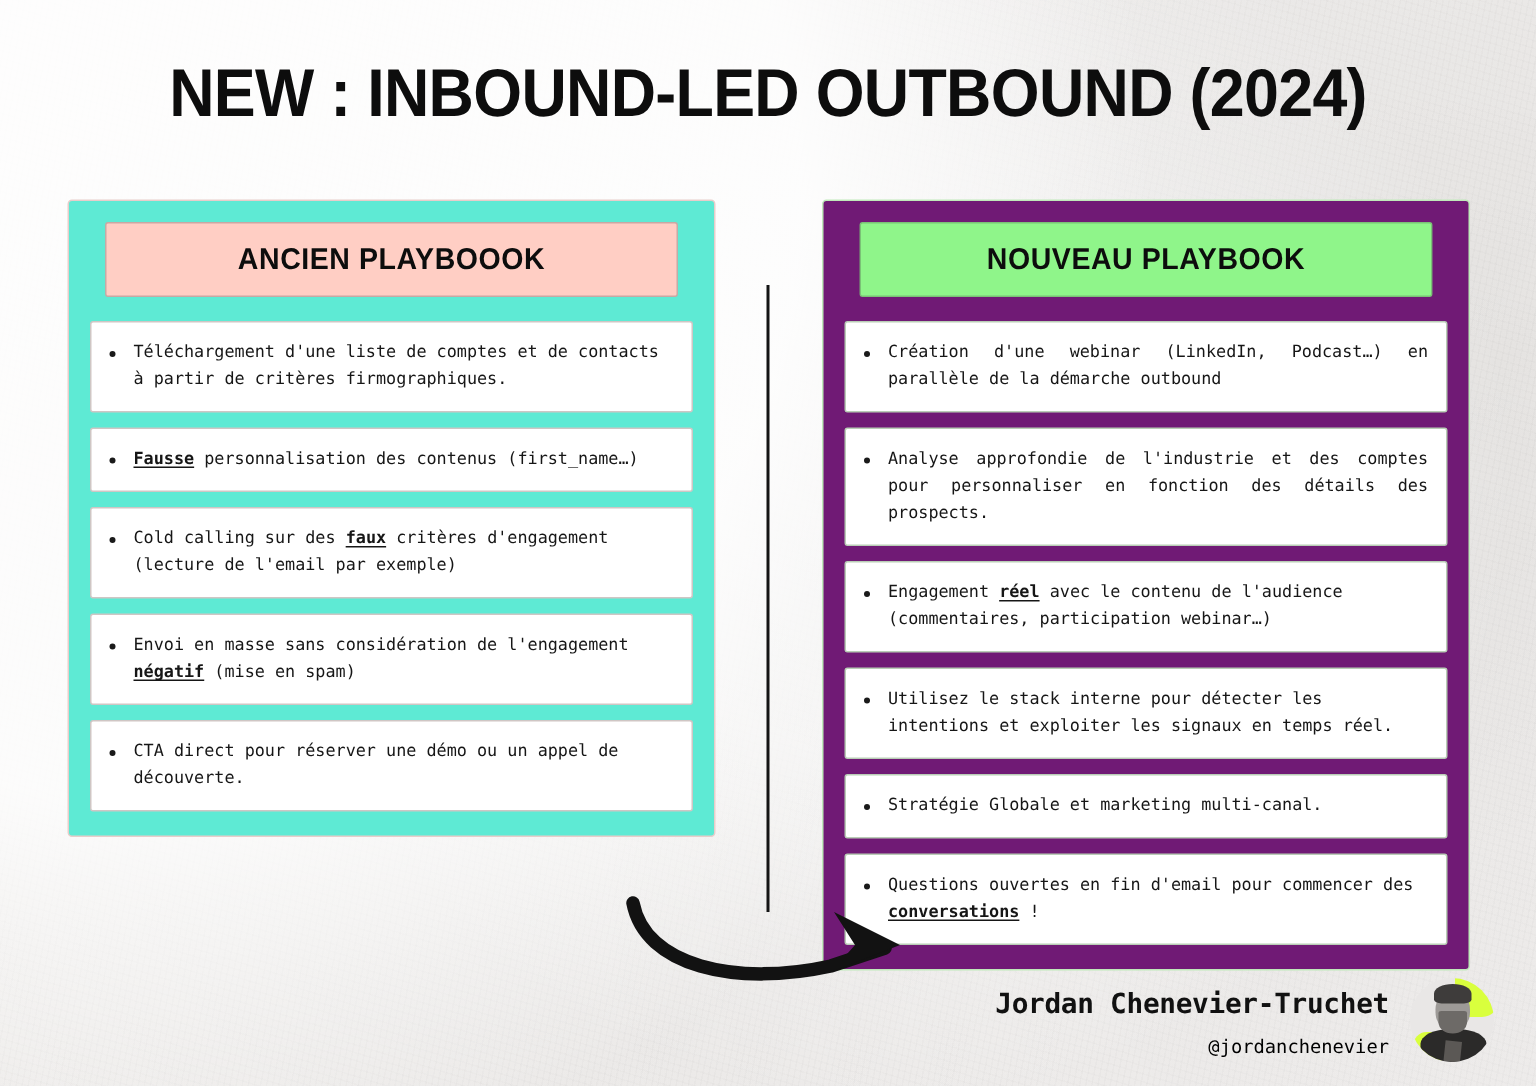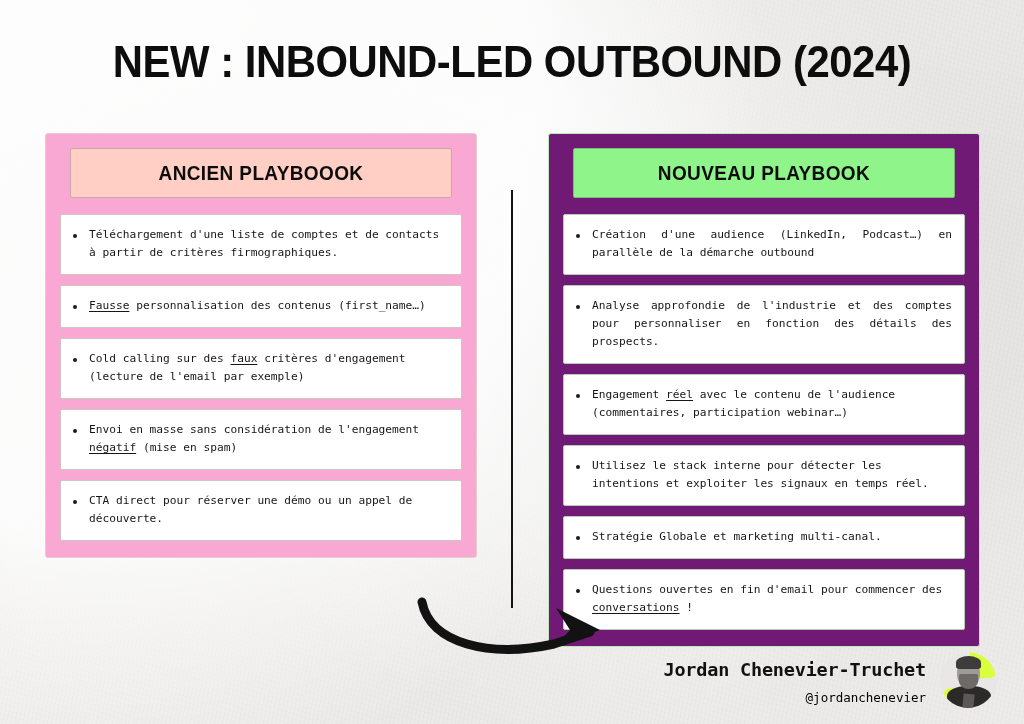--- a/index.html
+++ b/index.html
@@ -57,21 +57,21 @@
   
   .panel {
     position: absolute;
     top: 133px;
     width: 432px;
     padding: 14px 14px 16px 14px;
     border-radius: 3px;
   }
   .panel-old {
     left: 45px;
-    background: #f9a8d4;
+    background: #5eead4;
     border: 1px solid #e8cdca;
   }
   .panel-new {
     left: 548px;
     background: #701a75;
     border: 1px solid #bfe9ba;
   }
 
   .panel-header {
     height: 50px;
@@ -119,21 +119,21 @@
 
   .item-text {
     font-family: "DejaVu Sans Mono", "Liberation Mono", monospace;
     font-size: 11.2px;
     line-height: 18px;
     color: #161616;
     letter-spacing: 0px;
     flex: 1 1 auto;
   }
   .item-text.justify { text-align: justify; }
-  .item-text u { text-decoration: underline; text-underline-offset: 2px; }
+  .item-text u { text-decoration: underline; text-underline-offset: 2px; font-weight: bold; }
 
   
   .divider {
     position: absolute;
     left: 511px;
     top: 190px;
     width: 2px;
     height: 418px;
     background: #141414;
     z-index: 3;
@@ -267,21 +267,21 @@
           <span class="item-text">CTA direct pour réserver une démo ou un appel de découverte.</span>
         </div>
       </div>
   </section>
 
   <section class="panel panel-new">
     <div class="panel-header">NOUVEAU PLAYBOOK</div>
     <div class="items">
         <div class="item">
           <span class="bullet"></span>
-          <span class="item-text justify">Création d'une audience (LinkedIn, Podcast…) en parallèle de la démarche outbound</span>
+          <span class="item-text justify">Création d'une webinar (LinkedIn, Podcast…) en parallèle de la démarche outbound</span>
         </div>
         <div class="item">
           <span class="bullet"></span>
           <span class="item-text justify">Analyse approfondie de l'industrie et des comptes pour personnaliser en fonction des détails des prospects.</span>
         </div>
         <div class="item">
           <span class="bullet"></span>
           <span class="item-text">Engagement <u>réel</u> avec le contenu de l'audience (commentaires, participation webinar…)</span>
         </div>
         <div class="item">

